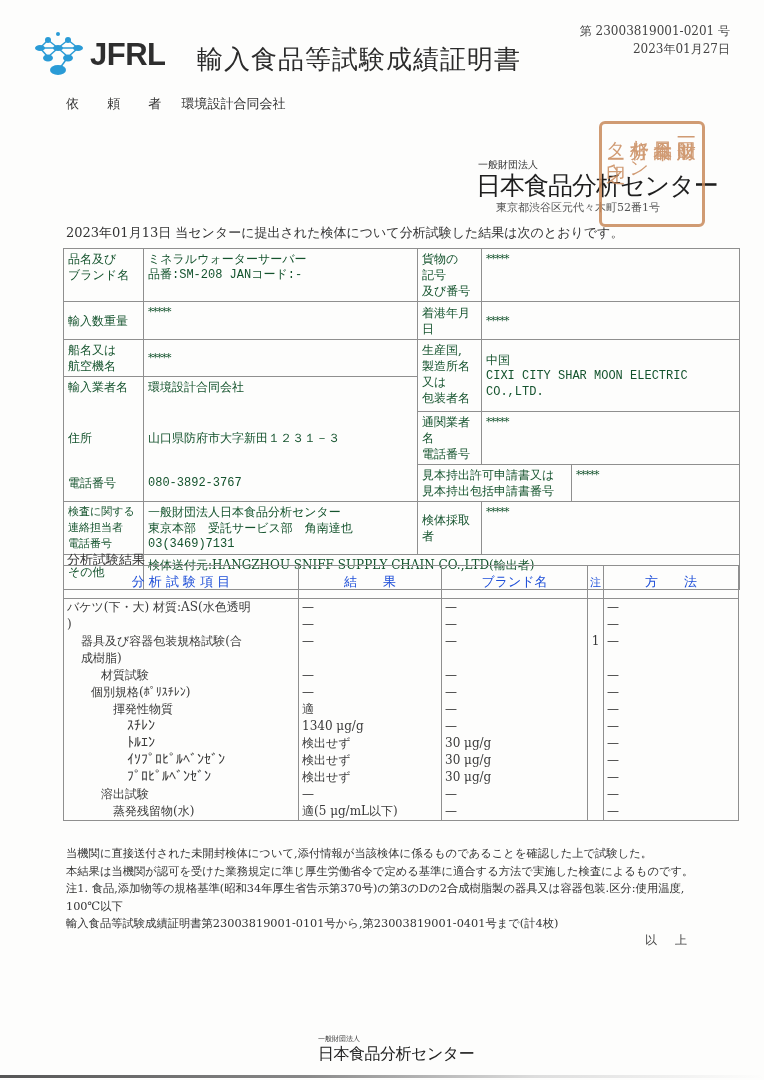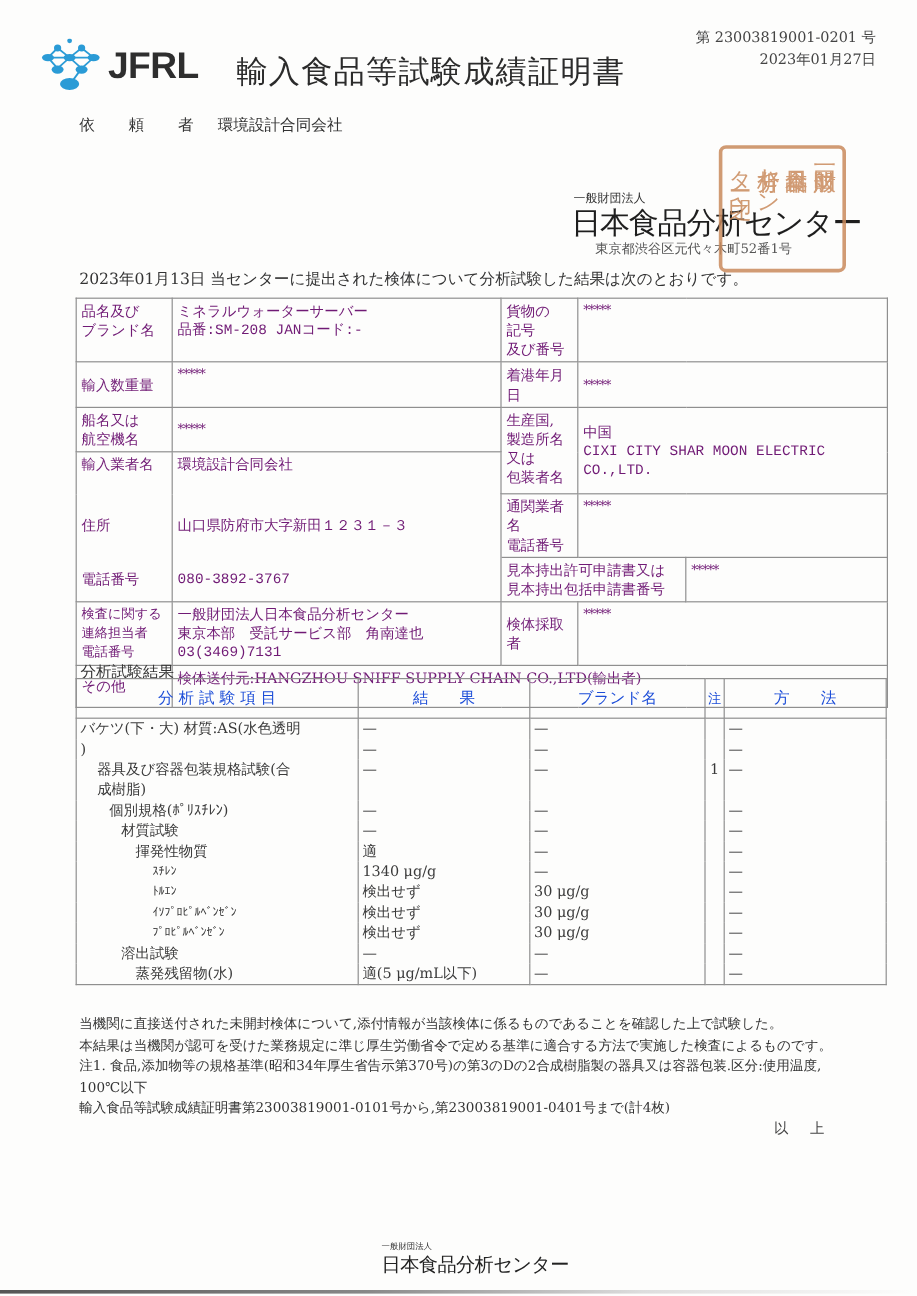--- a/index.html
+++ b/index.html
@@ -23,32 +23,32 @@
   .seal { left:599px; top:121px; width:106px; height:106px; border:3px solid #c98a5c; border-radius:6px;
           color:#c98a5c; box-sizing:border-box; font-size:19px; line-height:22px; display:flex; flex-direction:row-reverse;
           justify-content:space-around; padding:3px; opacity:0.85; }
   .seal span { writing-mode:vertical-rl; }
 
   .intro { left:66px; top:224px; font-size:13px; color:#333; }
 
   
   table { border-collapse:collapse; }
   .info { position:absolute; left:63px; top:248px; width:677px; font-size:12px; }
-  .info td { border:1px solid #8f8f8f; vertical-align:top; padding:2px 4px; line-height:16px; color:#701a75;margin-left:28px; }
+  .info td { border:1px solid #8f8f8f; vertical-align:top; padding:2px 4px; line-height:16px; color:#14532d;margin-left:28px; }
   .stars { font-size:11px; letter-spacing:-1px; color:#555; }
 
   .sec-title { left:67px; top:551px; font-size:13px; color:#333; }
 
   
   .ana { position:absolute; left:63px; top:565px; width:676px; font-size:12px; }
   .ana th { border:1px solid #8f8f8f; font-weight:normal; height:30px; color:#1d4ed8; font-size:13px; }
   .ana td { border-left:1px solid #8f8f8f; border-right:1px solid #8f8f8f; padding:0 3px; vertical-align:top; line-height:17px; color:#3a3a3a; }
   .ana tr.last td { border-bottom:1px solid #8f8f8f; }
   .dash { color:#666; }
-  .small-kana { font-size:10px; }
+  .small-kana { font-size:14px;font-family:Liberation Mono, monospace; }
 
   .notes { left:66px; top:845px; font-size:11.3px; color:#333; line-height:17.5px; }
   .end-mark { left:645px; top:932px; font-size:12px; color:#444; letter-spacing:18px; }
 
   .footer-org { left:318px; top:1034px; }
   .footer-org .s { font-size:7px; color:#333; }
   .footer-org .b { font-family:"DejaVu Sans", sans-serif; font-size:16px; color:#222; letter-spacing:-0.5px; }
   .form-code { left:684px; top:1086px; font-size:7px; color:#777;margin-left:26px; }
   .bottom-line { left:0; top:1075px; width:764px; height:3px; background:linear-gradient(to right,#555,#888 40%,#ddd 70%,transparent); }
   .diag { left:-20px; top:10px; width:80px; height:1px; background:#bbb; transform:rotate(-55deg); transform-origin:left; }
@@ -232,28 +232,28 @@
         <td class="dash">—</td>
       </tr>
       <tr>
         <td style="padding-left: 17px;">成樹脂)</td>
         <td></td>
         <td></td>
         <td style="text-align: center;"></td>
         <td></td>
       </tr>
       <tr>
+        <td style="padding-left: 37px;">材質試験</td>
+        <td class="dash">—</td>
+        <td class="dash">—</td>
+        <td style="text-align: center;"></td>
+        <td class="dash">—</td>
+      </tr>
+      <tr>
         <td style="padding-left: 27px;">個別規格(ﾎﾟﾘｽﾁﾚﾝ)</td>
-        <td class="dash">—</td>
-        <td class="dash">—</td>
-        <td style="text-align: center;"></td>
-        <td class="dash">—</td>
-      </tr>
-      <tr>
-        <td style="padding-left: 37px;">材質試験</td>
         <td class="dash">—</td>
         <td class="dash">—</td>
         <td style="text-align: center;"></td>
         <td class="dash">—</td>
       </tr>
       <tr>
         <td style="padding-left: 49px;">揮発性物質</td>
         <td>適</td>
         <td class="dash">—</td>
         <td style="text-align: center;"></td>

